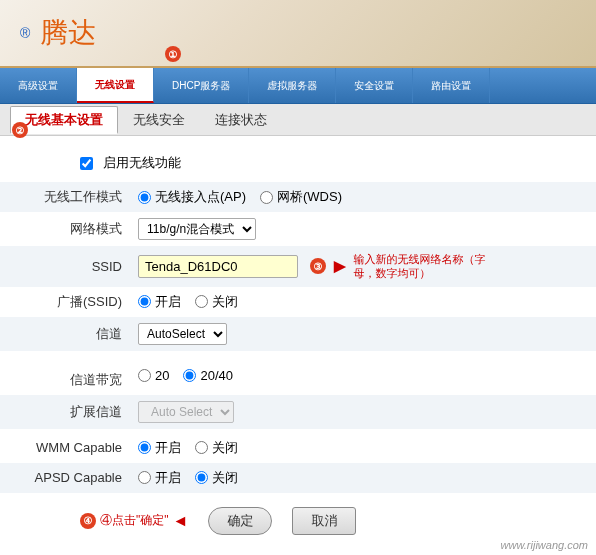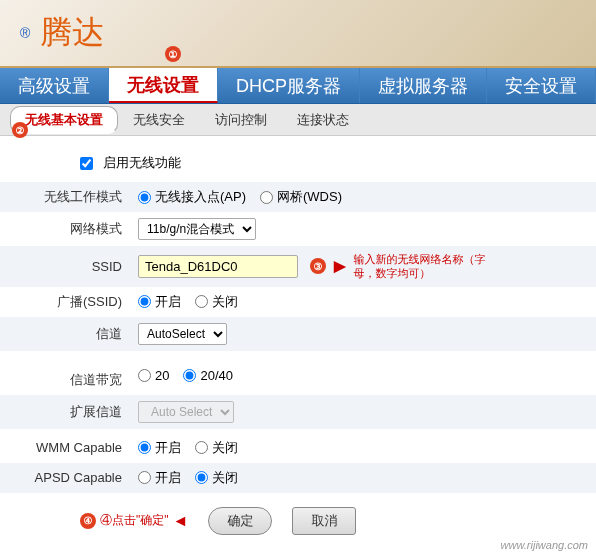--- a/index.html
+++ b/index.html
@@ -29,21 +29,21 @@
       display: flex;
       height: 36px;
       align-items: stretch;
       border-bottom: 1px solid #2060a0;
     }
     .top-nav-item {
       display: flex;
       align-items: center;
       padding: 15px 18px;
       color: #fff;
-      font-size: 18px;
+      font-size: 10px;
       cursor: pointer;
       white-space: nowrap;
       border-right: 1px solid #4080c0;
     }
     .top-nav-item.active {
       background: #fff;
       color: #c00;
       font-weight: bold;
       border-bottom: 2px solid #c00;
     }
@@ -56,21 +56,21 @@
       align-items: center;
       border-bottom: 1px solid #ccc;
       padding: 0 10px;
     }
     .sub-nav-item {
       padding: 4px 14px;
       cursor: pointer;
       font-size: 13px;
       color: #333;
       border: 1px solid transparent;
-      border-radius: 10px;
+      border-radius: 2px;
     }
     .sub-nav-item.active {
       background: #fff;
       border-color: #aaa #aaa #fff #aaa;
       color: #c00;
       font-weight: bold;
       position: relative;
     }
 
     
@@ -191,38 +191,37 @@
       color: #999;
       font-size: 11px;
       font-style: italic;
     }
   </style>
 </head>
 <body>
 
 <div class="header">
     <span style="font-size:14px;color:#2060c0;vertical-align:super;">®</span>
-  <span style="font-size:32px;color:#e06010;margin-left:10px;">腾达</span>
+  <span style="font-size:28px;color:#e06010;margin-left:10px;">腾达</span>
 
   <span style="position:absolute;left:165px;top:46px;width:16px;height:16px;background:#e04020;color:#fff;border-radius:50%;font-size:10px;font-weight:bold;display:flex;align-items:center;justify-content:center;">①</span>
 </div>
 
 <div class="top-nav">
   <div class="top-nav-item">高级设置</div>
   <div class="top-nav-item active">无线设置</div>
   <div class="top-nav-item">DHCP服务器</div>
   <div class="top-nav-item">虚拟服务器</div>
   <div class="top-nav-item">安全设置</div>
   <div class="top-nav-item">路由设置</div>
 </div>
 
 <div class="sub-nav" style="position:relative;">
   <div class="sub-nav-item active">无线基本设置</div>
   <div class="sub-nav-item">无线安全</div>
-  <div class="sub-nav-item">访问控制</div>
   <div class="sub-nav-item">连接状态</div>
 
   <span style="position:absolute;left:12px;top:18px;width:16px;height:16px;background:#e04020;color:#fff;border-radius:50%;font-size:10px;font-weight:bold;display:flex;align-items:center;justify-content:center;">②</span>
 </div>
 
 <div class="content">
 
   <div class="enable-row">
     <input type="checkbox" checked="" id="enableWifi" style="">
     <label for="enableWifi">启用无线功能</label>

